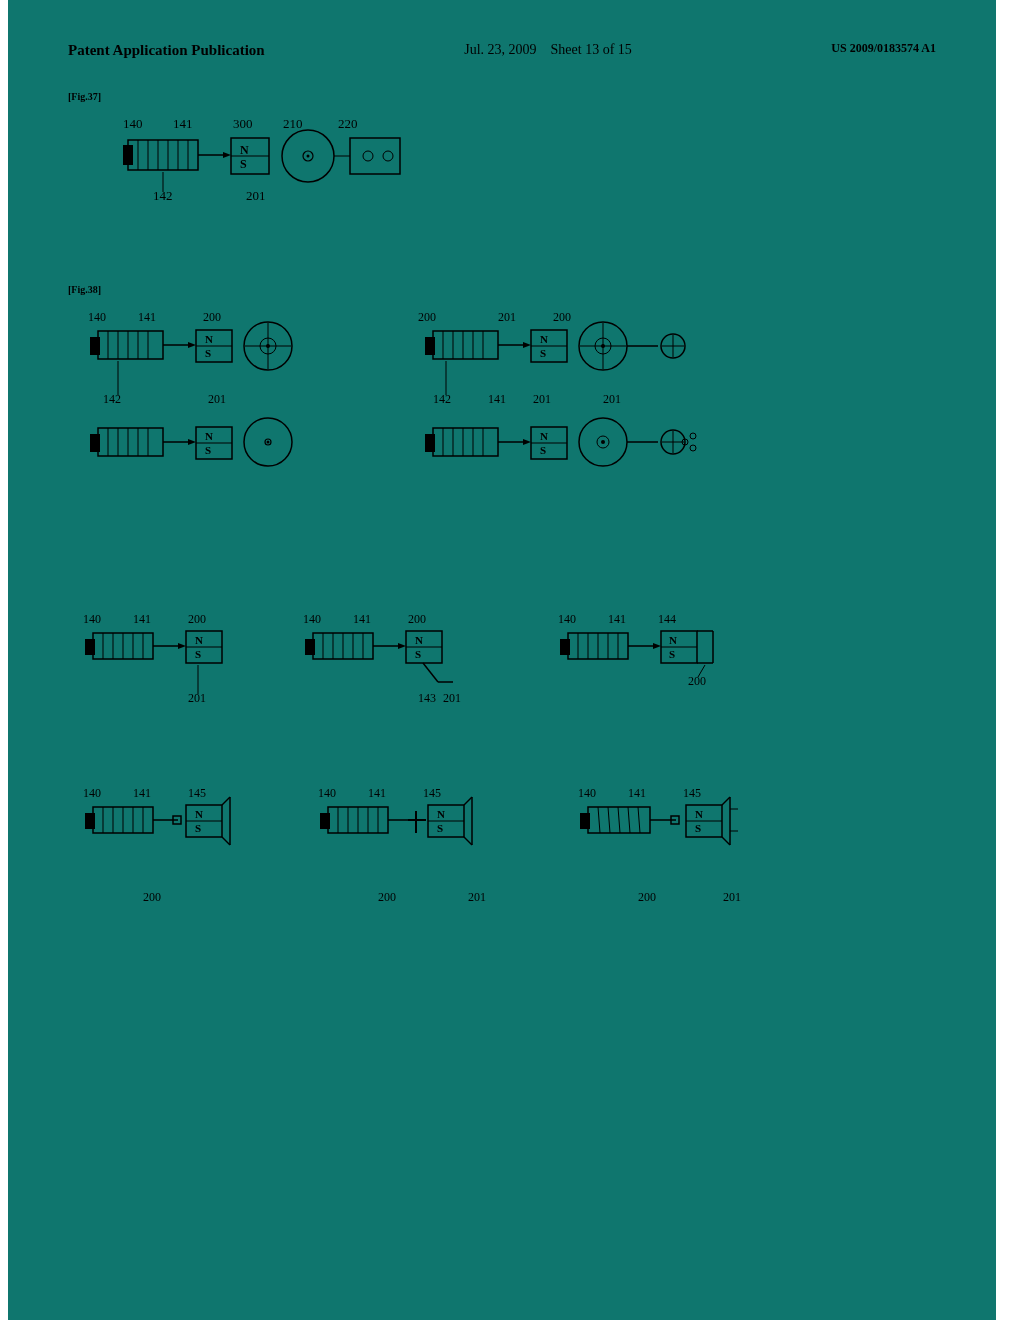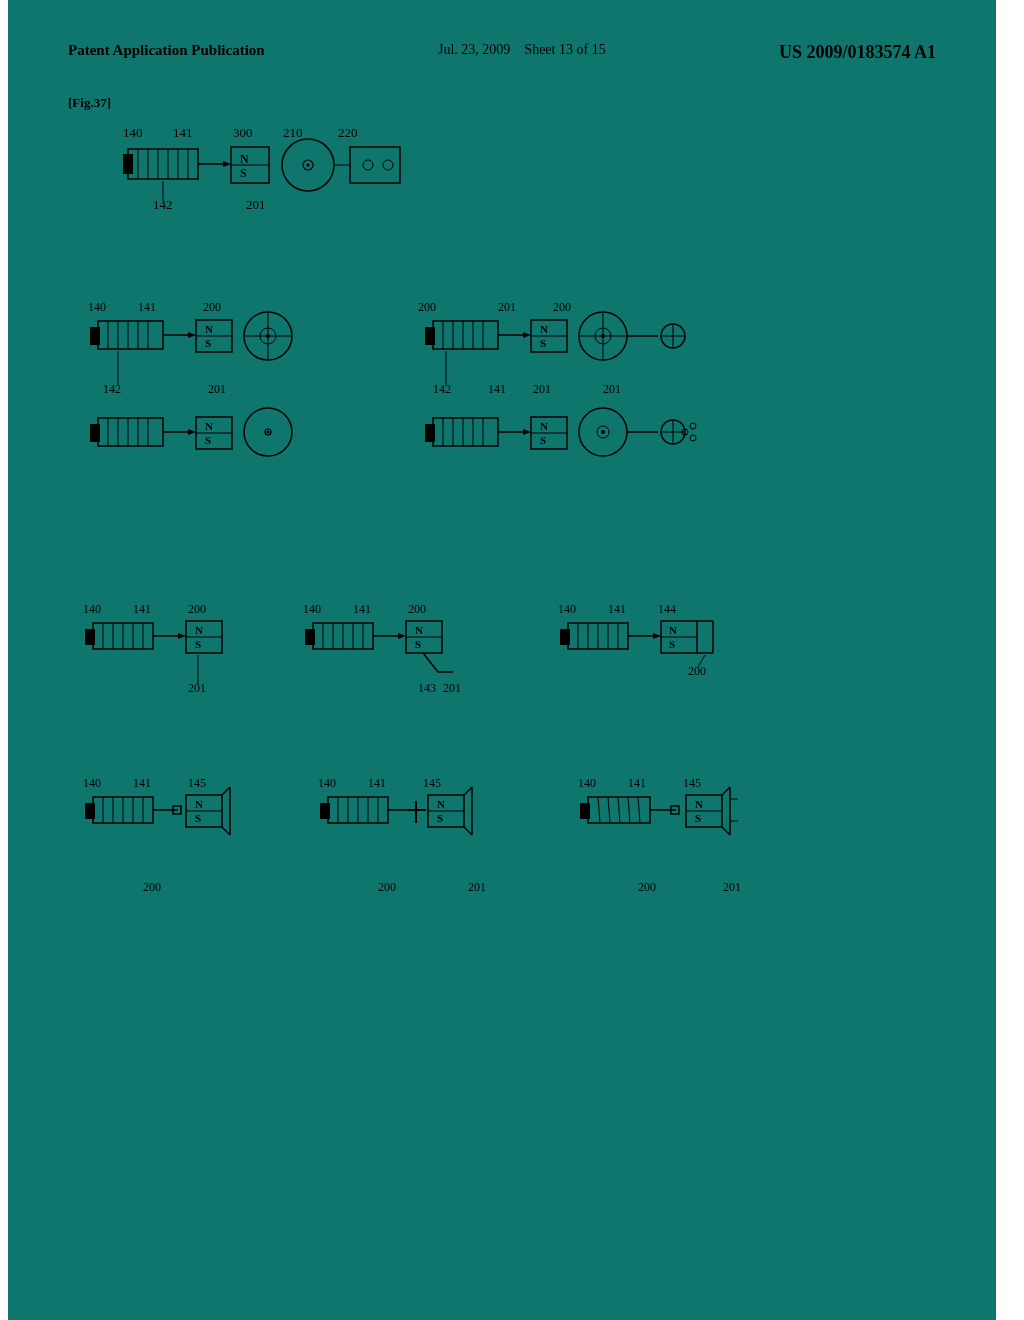--- a/index.html
+++ b/index.html
@@ -30,30 +30,30 @@
       font-size: 15px;
       font-weight: bold;
       line-height: 1.4;
     }
     .header-center {
       font-size: 14px;
       text-align: center;
       line-height: 1.4;
     }
     .header-right {
-      font-size: 18px;
+      font-size: 12px;
       font-weight: bold;
       line-height: 1.4;
     }
     .content {
       position: relative;
       margin-top: 30px;
     }
     .fig-label {
-      font-size: 13px;
+      font-size: 10px;
       font-weight: bold;
       margin-bottom: 8px;
     }
     .fig-section {
       margin-bottom: 30px;
       position: relative;
     }
     
     svg text {
       font-family: 'Times New Roman', Times, serif;
@@ -117,20 +117,21 @@
         <rect x="282" y="28" width="50" height="36" fill="none" stroke="#000" stroke-width="1.5"></rect>
 
         <circle cx="300" cy="46" r="5" fill="none" stroke="#000" stroke-width="1"></circle>
         <circle cx="320" cy="46" r="5" fill="none" stroke="#000" stroke-width="1"></circle>
 
         <line x1="266" y1="46" x2="282" y2="46" stroke="#000" stroke-width="1"></line>
       </svg>
     </div>
 
     <div class="fig-section">
+      <div class="fig-label">[Fig.38]</div>
       <svg width="900" height="270">
 
         <text x="20" y="18" font-size="12">140</text>
         <text x="70" y="18" font-size="12">141</text>
         <text x="135" y="18" font-size="12">200</text>
 
         <rect x="30" y="28" width="65" height="28" fill="none" stroke="#000" stroke-width="1.5"></rect>
         <line x1="40" y1="28" x2="40" y2="56" stroke="#000" stroke-width="1"></line>
         <line x1="50" y1="28" x2="50" y2="56" stroke="#000" stroke-width="1"></line>
         <line x1="60" y1="28" x2="60" y2="56" stroke="#000" stroke-width="1"></line>

